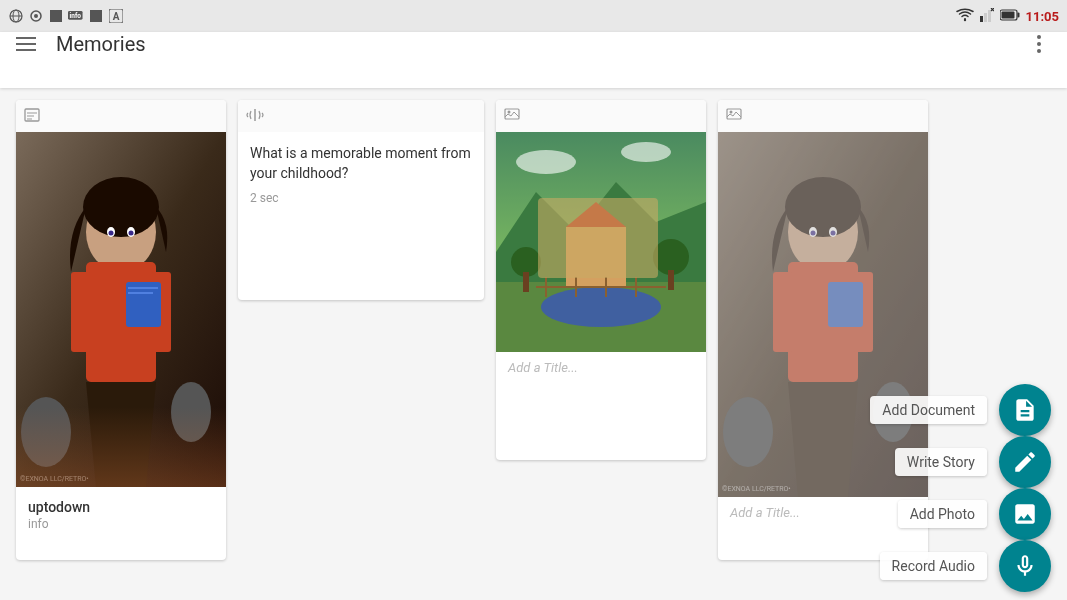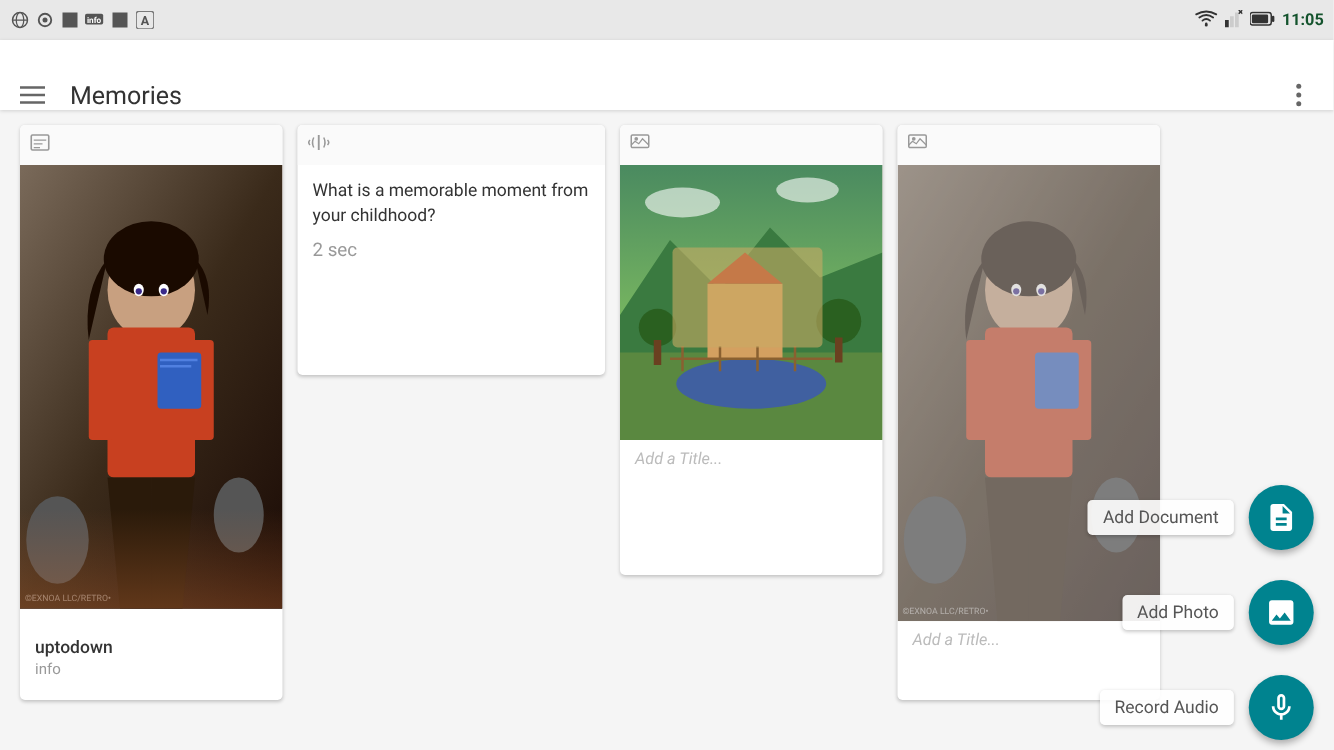--- a/index.html
+++ b/index.html
@@ -41,21 +41,21 @@
       justify-content: center;
       font-size: 10px;
     }
 
     
     .app-bar {
       width: 100%;
       height: 56px;
       background: #fff;
       display: flex;
-      align-items: flex-end;
+      align-items: flex-start;
       padding: 0 16px;
       box-shadow: 0 1px 3px rgba(0,0,0,0.15);
     }
     .hamburger-icon {
       width: 24px;
       height: 24px;
       display: flex;
       flex-direction: column;
       justify-content: center;
       gap: 4px;
@@ -180,21 +180,21 @@
     .card-text-content {
       padding: 12px;
     }
     .card-story-title {
       font-size: 14px;
       color: #333;
       line-height: 1.4;
       margin-bottom: 8px;
     }
     .card-timestamp {
-      font-size: 15px;
+      font-size: 12px;
       color: #999;
     }
 
     
     .game-img {
       width: 100%;
       height: 220px;
       background: linear-gradient(135deg, #4a7a3a 0%, #6aaa4a 30%, #3a6a2a 50%, #5a8a4a 70%, #8ab060 100%);
       position: relative;
       overflow: hidden;
@@ -212,42 +212,42 @@
 
     .card-add-title {
       padding: 8px 12px;
       font-size: 13px;
       color: #bbb;
       font-style: italic;
     }
 
     
     .card-info {
-      padding: 23px 12px;
+      padding: 12px 12px;
     }
     .card-name {
       font-size: 14px;
       color: #333;
       font-weight: 500;
     }
     .card-subtitle {
       font-size: 12px;
       color: #999;
       margin-top: 2px;
     }
 
     
     .fab-area {
       position: absolute;
       right: 16px;
       bottom: 16px;
       display: flex;
       flex-direction: column;
       align-items: flex-end;
-      gap: 24px;
+      gap: 0;
     }
 
     .fab-row {
       display: flex;
       align-items: center;
       gap: 12px;
     }
 
     .fab-label {
       font-size: 14px;
@@ -347,21 +347,21 @@
         <line x1="14" y1="0" x2="11" y2="3" stroke="#333" stroke-width="1.2"></line>
       </svg>
     </div>
     <div>
       <svg width="20" height="12" viewBox="0 0 20 12" fill="#333">
         <rect x="0" y="1" width="17" height="10" rx="2" fill="none" stroke="#333" stroke-width="1.2"></rect>
         <rect x="17.5" y="3.5" width="2" height="5" rx="1" fill="#333"></rect>
         <rect x="1.5" y="2.5" width="13" height="7" rx="1" fill="#333"></rect>
       </svg>
     </div>
-    <span style="font-size:13px;font-weight:bold;color:#14532d;">11:05</span>
+    <span style="font-size:13px;font-weight:bold;color:#b91c1c;">11:05</span>
   </div>
 </div>
 
 <div class="app-bar">
   <div class="hamburger-icon">
     <span></span>
     <span></span>
     <span></span>
   </div>
   <span class="app-title">Memories</span>
@@ -549,20 +549,28 @@
 
     <div class="fab-row">
       <span class="fab-label">Add Document</span>
       <div class="fab-btn">
         <svg viewBox="0 0 24 24" fill="white" xmlns="http://www.w3.org/2000/svg">
           <path d="M14 2H6C4.9 2 4 2.9 4 4V20C4 21.1 4.9 22 6 22H18C19.1 22 20 21.1 20 20V8L14 2ZM16 18H8V16H16V18ZM16 14H8V12H16V14ZM13 9V3.5L18.5 9H13Z"></path>
         </svg>
       </div>
     </div>
 
+    <div class="fab-row">
+      <span class="fab-label">Write Story</span>
+      <div class="fab-btn">
+        <svg viewBox="0 0 24 24" fill="white" xmlns="http://www.w3.org/2000/svg">
+          <path d="M3 17.25V21h3.75L17.81 9.94l-3.75-3.75L3 17.25zM20.71 7.04c.39-.39.39-1.02 0-1.41l-2.34-2.34c-.39-.39-1.02-.39-1.41 0l-1.83 1.83 3.75 3.75 1.83-1.83z"></path>
+        </svg>
+      </div>
+    </div>
 
     <div class="fab-row">
       <span class="fab-label">Add Photo</span>
       <div class="fab-btn">
         <svg viewBox="0 0 24 24" fill="white" xmlns="http://www.w3.org/2000/svg">
           <path d="M21 19V5c0-1.1-.9-2-2-2H5c-1.1 0-2 .9-2 2v14c0 1.1.9 2 2 2h14c1.1 0 2-.9 2-2zM8.5 13.5l2.5 3.01L14.5 12l4.5 6H5l3.5-4.5z"></path>
         </svg>
       </div>
     </div>
 

